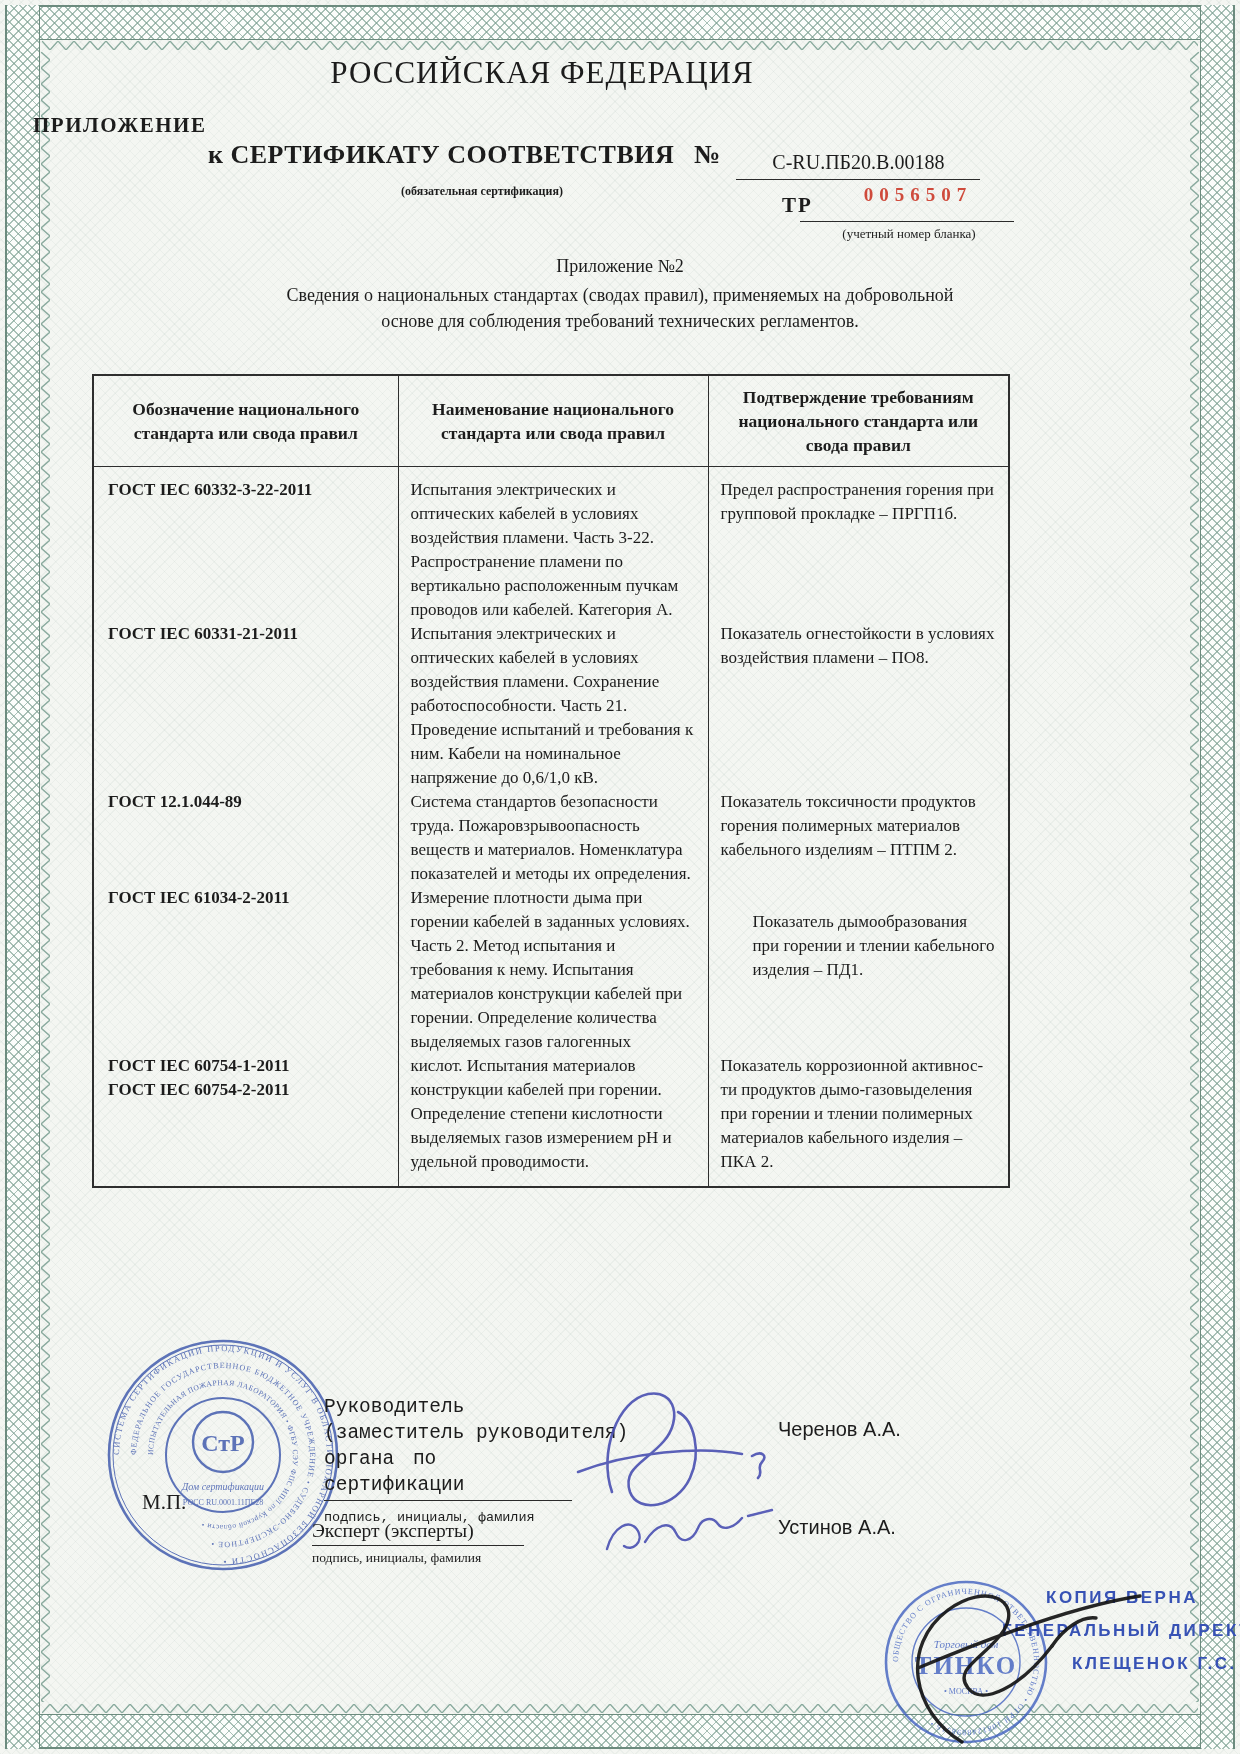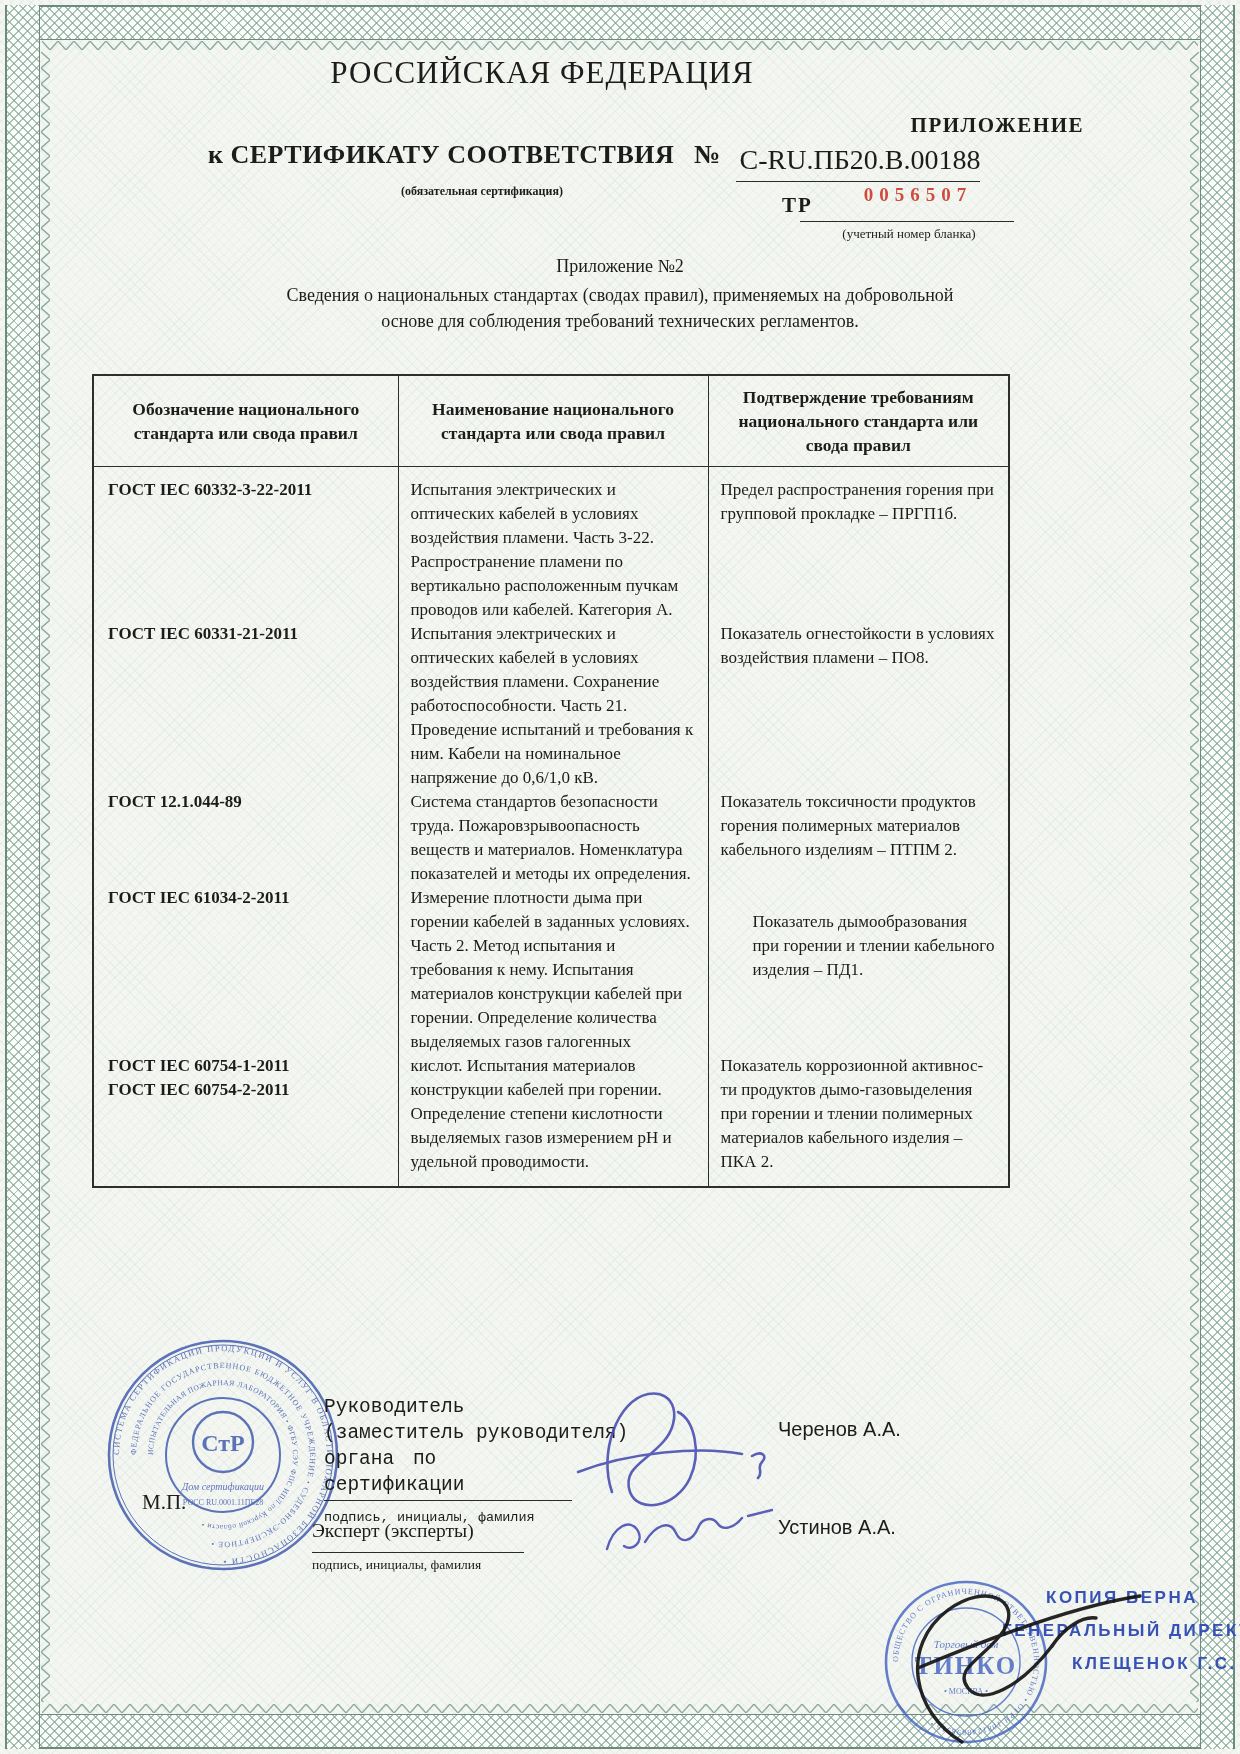--- a/index.html
+++ b/index.html
@@ -25,25 +25,25 @@
   .band-right  { right:5px; top:5px; bottom:5px; width:32px; border-right:2px solid #6c8b7e; border-left:1px solid #6c8b7e; }
   .zig { position:absolute; z-index:1; opacity:.9; }
   .zig-top    { left:42px; right:42px; top:41px; height:9px; }
   .zig-bottom { left:42px; right:42px; bottom:41px; height:9px; }
   .zig-left   { left:41px; top:52px; bottom:52px; width:9px; }
   .zig-right  { right:41px; top:52px; bottom:52px; width:9px; }
   .zig svg { display:block; width:100%; height:100%; }
 
   
   .country-title { left:0; right:156px; top:55px; text-align:center; font-size:31px; font-weight:normal; letter-spacing:1px; z-index:3; }
-  .annex-label   { left:0; right:156px; top:113px; text-align:right; font-size:21px; font-weight:bold; letter-spacing:1.5px; z-index:3;padding-left:33px; }
+  .annex-label   { left:0; right:156px; top:113px; text-align:left; font-size:21px; font-weight:bold; letter-spacing:1.5px; z-index:3;padding-left:33px; }
   .cert-line { left:208px; top:140px; z-index:3; white-space:nowrap; }
   .cert-main { font-size:26px; font-weight:bold; letter-spacing:.5px; }
   .number-sign { font-size:26px; font-weight:bold; margin-left:16px; }
-  .cert-number { display:inline-block; width:244px; margin-left:12px; font-size:28px; text-align:right;
+  .cert-number { display:inline-block; width:244px; margin-left:12px; font-size:20px; text-align:center;
                  border-bottom:1.6px solid #2b2b2b; padding-bottom:5px; vertical-align:-6px; }
   .mandatory-note { left:208px; width:548px; top:184px; text-align:center; font-size:12px; font-weight:bold; z-index:3; }
   .tr-label { left:782px; top:193px; font-size:21px; font-weight:bold; letter-spacing:2px; z-index:3; }
   .blank-number { left:820px; top:184px; width:196px; text-align:center; z-index:3;
                   font-family:Liberation Serif, serif; font-weight:bold; font-size:19px;
                   letter-spacing:6px; color:#cf4b3c; }
   .blank-underline { left:800px; top:221px; width:214px; height:0; border-top:1.5px solid #2b2b2b; z-index:3; }
   .blank-caption { left:806px; top:226px; width:206px; text-align:center; font-size:13px; z-index:3; }
 
   
@@ -62,21 +62,21 @@
   .std-table td.code { white-space:pre-line; padding-left:14px;font-weight:bold; }
   .std-table tr.r4 td.conf { padding-top:24px;padding-left:44px; }
 
   
   .role-block { left:324px; top:1394px; font-size:19.5px; line-height:26px; z-index:3;font-family:Liberation Mono, monospace; }
   .role-lines { white-space:pre-line; }
   .role-underlined { display:inline-block; width:248px; border-bottom:1.3px solid #2b2b2b;
                      padding-bottom:2px; word-spacing:7px; }
   .sig-caption { font-size:13.5px; margin-top:4px; }
   .expert-block { left:312px; top:1520px; font-size:19.5px; z-index:3; }
-  .expert-underlined { display:inline-block; width:212px; border-bottom:1.3px solid #2b2b2b; padding-bottom:10px; }
+  .expert-underlined { display:inline-block; width:212px; border-bottom:1.3px solid #2b2b2b; padding-bottom:3px; }
   .head-name   { left:778px; top:1418px; font-family:"Liberation Sans", sans-serif; font-size:20px; z-index:3; }
   .expert-name { left:778px; top:1516px; font-family:"Liberation Sans", sans-serif; font-size:20px; z-index:3; }
   .mp-label { left:142px; top:1490px; font-size:21px; z-index:4; }
 
   
   .seal-left  { left:98px;  top:1330px; width:250px; height:250px; z-index:2; opacity:.82; }
   .seal-tinko { left:878px; top:1574px; width:176px; height:176px; z-index:4; opacity:.8; }
   .copy-stamp { font-family:"Liberation Sans", sans-serif; font-weight:bold; color:#3752b5;
                 letter-spacing:2.5px; font-size:17px; z-index:4; white-space:nowrap; }
   .copy1 { left:1046px; top:1588px; }

